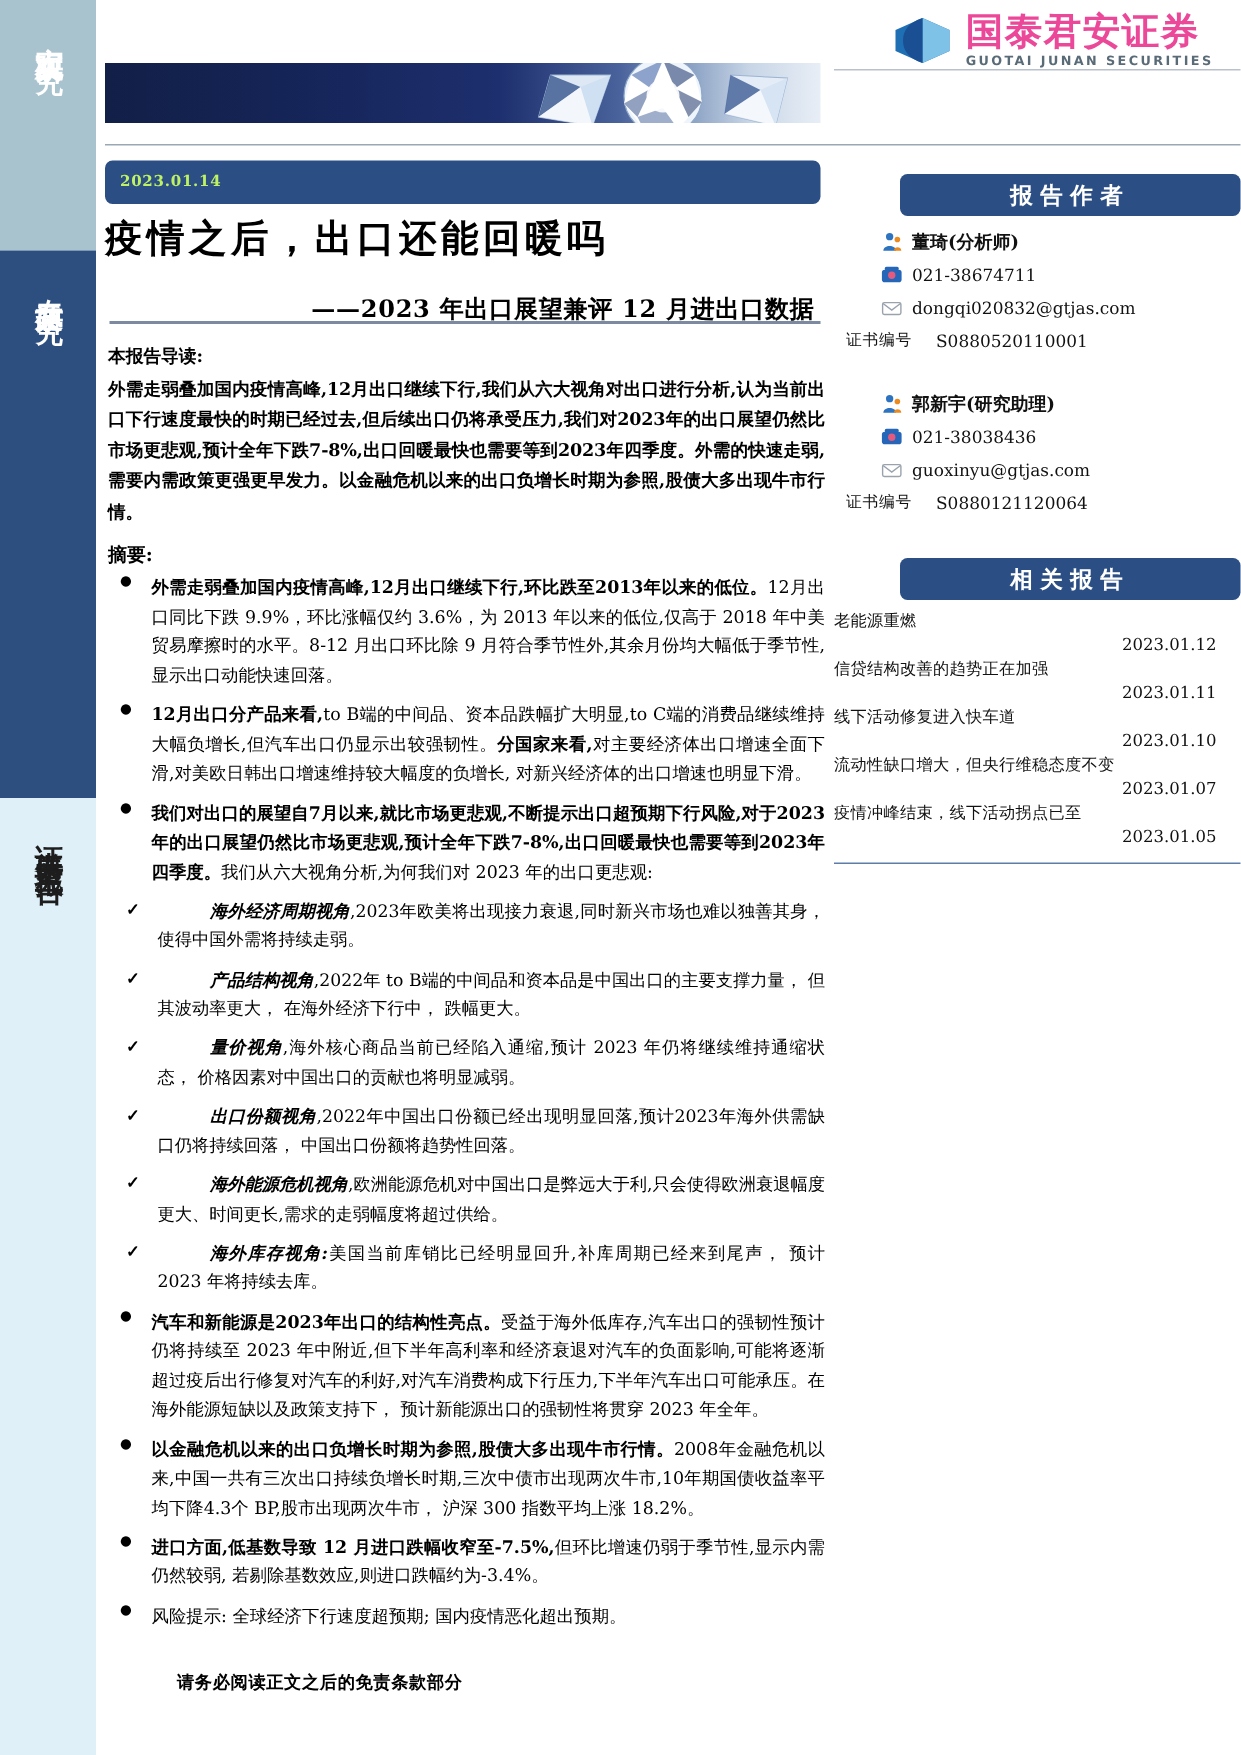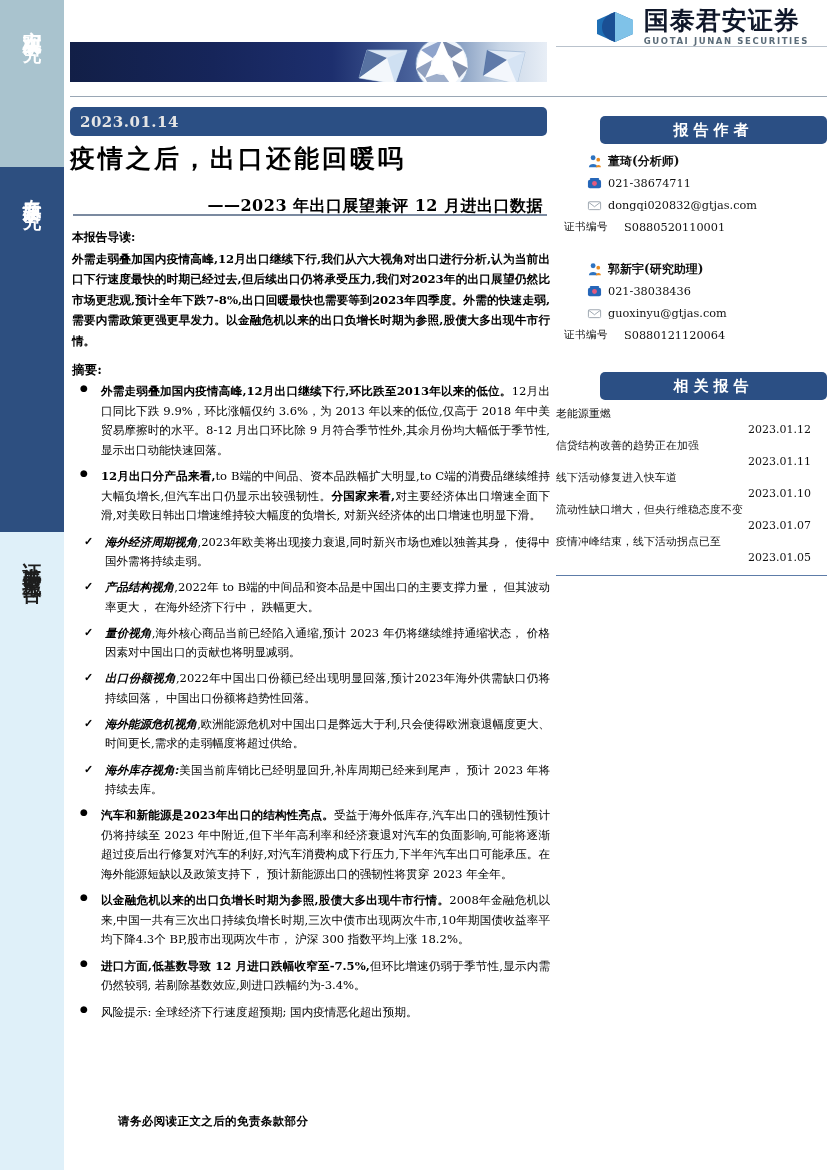--- a/index.html
+++ b/index.html
@@ -58,21 +58,21 @@
     align-items: center;
     gap: 8px;
   }
   .logo-mark { width: 42px; height: 34px; flex: none; }
   .logo-text { display: flex; flex-direction: column; line-height: 1; }
   .logo-cn {
     font-family: "DejaVu Sans", "Liberation Sans", sans-serif;
     font-weight: bold;
     font-size: 25px;
     letter-spacing: 1px;
-    color: #0f172a;
+    color: #ec4899;
   }
   .logo-en {
     font-family: "DejaVu Sans", "Liberation Sans", sans-serif;
     font-size: 8.5px;
     letter-spacing: 1.6px;
     color: #5a6b78;
     margin-top: 4px;
     font-weight: bold;
   }
 
@@ -108,24 +108,24 @@
   .date-badge {
     position: absolute;
     left: 70px; top: 107px;
     width: 477px; height: 29px;
     background: #2b4f84;
     border-radius: 5px;
     display: flex;
     align-items: center;
   }
   .date-badge .dtxt {
-    color: #e5e5e5;
-    font-family: "DejaVu Serif", "Liberation Serif", serif;
-    font-weight: bold;
-    font-size: 15px;
+    color: #bef264;
+    font-family: "DejaVu Serif", "Liberation Serif", serif;
+    font-weight: bold;
+    font-size: 10px;
     margin-left: 10px;
     letter-spacing: 0.5px;
   }
 
   
   .title-main {
     position: absolute;
     left: 70px; top: 142px;
     width: 477px;
     text-align: left;
@@ -218,21 +218,21 @@
   }
   ul.checks > li::before {
     content: "\2713";
     position: absolute;
     left: 12px;
     top: 0px;
     font-size: 11px;
     font-weight: bold;
   }
   .b { font-weight: bold; }
-  .bi { font-weight: bold; font-style: italic; }
+  .bi { font-weight: bold; font-style: italic; margin-left: 35px; }
 
   .footer-note {
     position: absolute;
     left: 118px;
     top: 1114px;
     font-weight: bold;
     font-size: 11.5px;
     letter-spacing: 0.4px;
   }
 
@@ -378,20 +378,23 @@
 
   <div class="sum-head">摘要:</div>
 
   <ul class="bullets">
     <li>
       <span class="b">外需走弱叠加国内疫情高峰,12月出口继续下行,环比跌至2013年以来的低位。</span><span>12月出口同比下跌 9.9%，环比涨幅仅约 3.6%，为 2013 年以来的低位,仅高于 2018 年中美贸易摩擦时的水平。8-12 月出口环比除 9 月符合季节性外,其余月份均大幅低于季节性,显示出口动能快速回落。</span>
     </li>
     <li>
       <span class="b">12月出口分产品来看,</span><span>to B端的中间品、资本品跌幅扩大明显,to C端的消费品继续维持大幅负增长,但汽车出口仍显示出较强韧性。</span><span class="b">分国家来看,</span><span>对主要经济体出口增速全面下滑,对美欧日韩出口增速维持较大幅度的负增长, 对新兴经济体的出口增速也明显下滑。</span>
     </li>
+    <li>
+      <span class="b">我们对出口的展望自7月以来,就比市场更悲观,不断提示出口超预期下行风险,对于2023年的出口展望仍然比市场更悲观,预计全年下跌7-8%,出口回暖最快也需要等到2023年四季度。</span><span>我们从六大视角分析,为何我们对 2023 年的出口更悲观:</span>
+    </li>
   </ul>
 
   <ul class="checks">
     <li>
       <span class="bi">海外经济周期视角</span><span>,2023年欧美将出现接力衰退,同时新兴市场也难以独善其身， 使得中国外需将持续走弱。</span>
     </li>
     <li>
       <span class="bi">产品结构视角</span><span>,2022年 to B端的中间品和资本品是中国出口的主要支撑力量， 但其波动率更大， 在海外经济下行中， 跌幅更大。</span>
     </li>
     <li>

